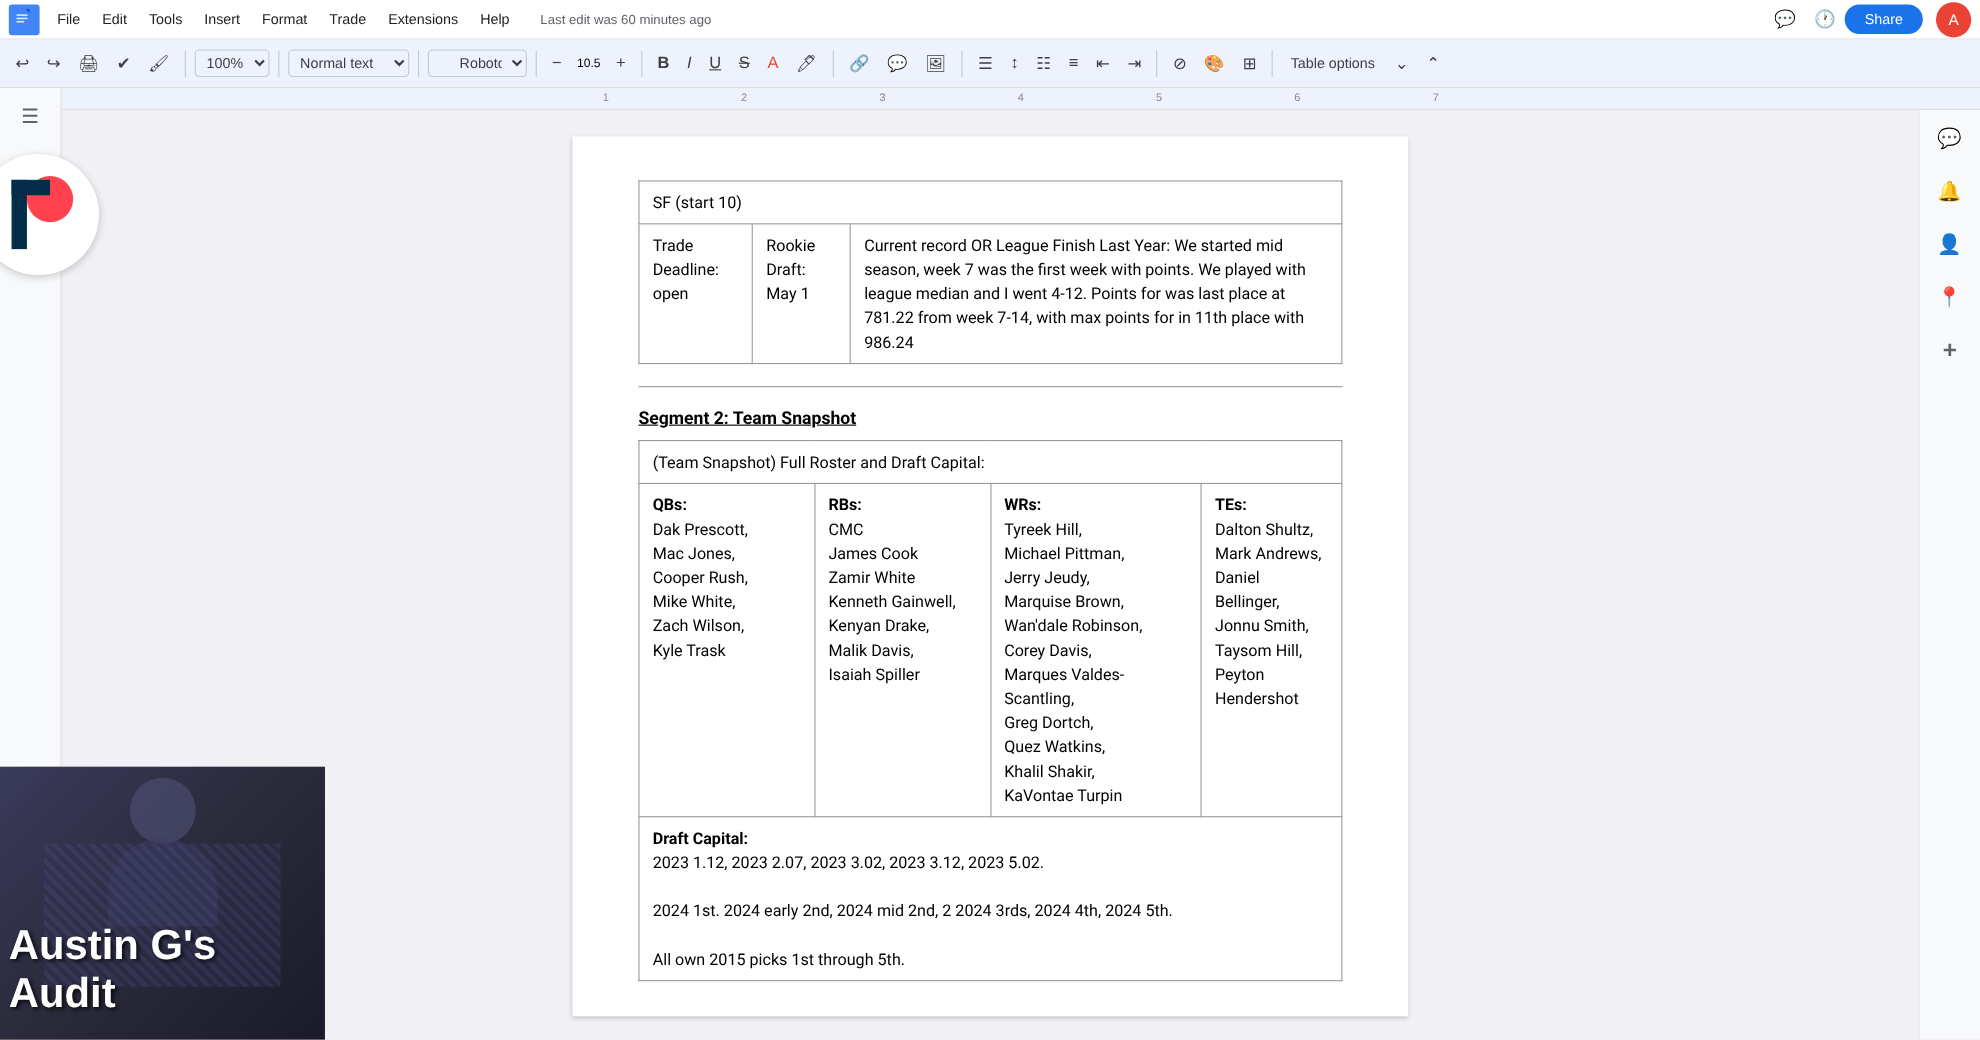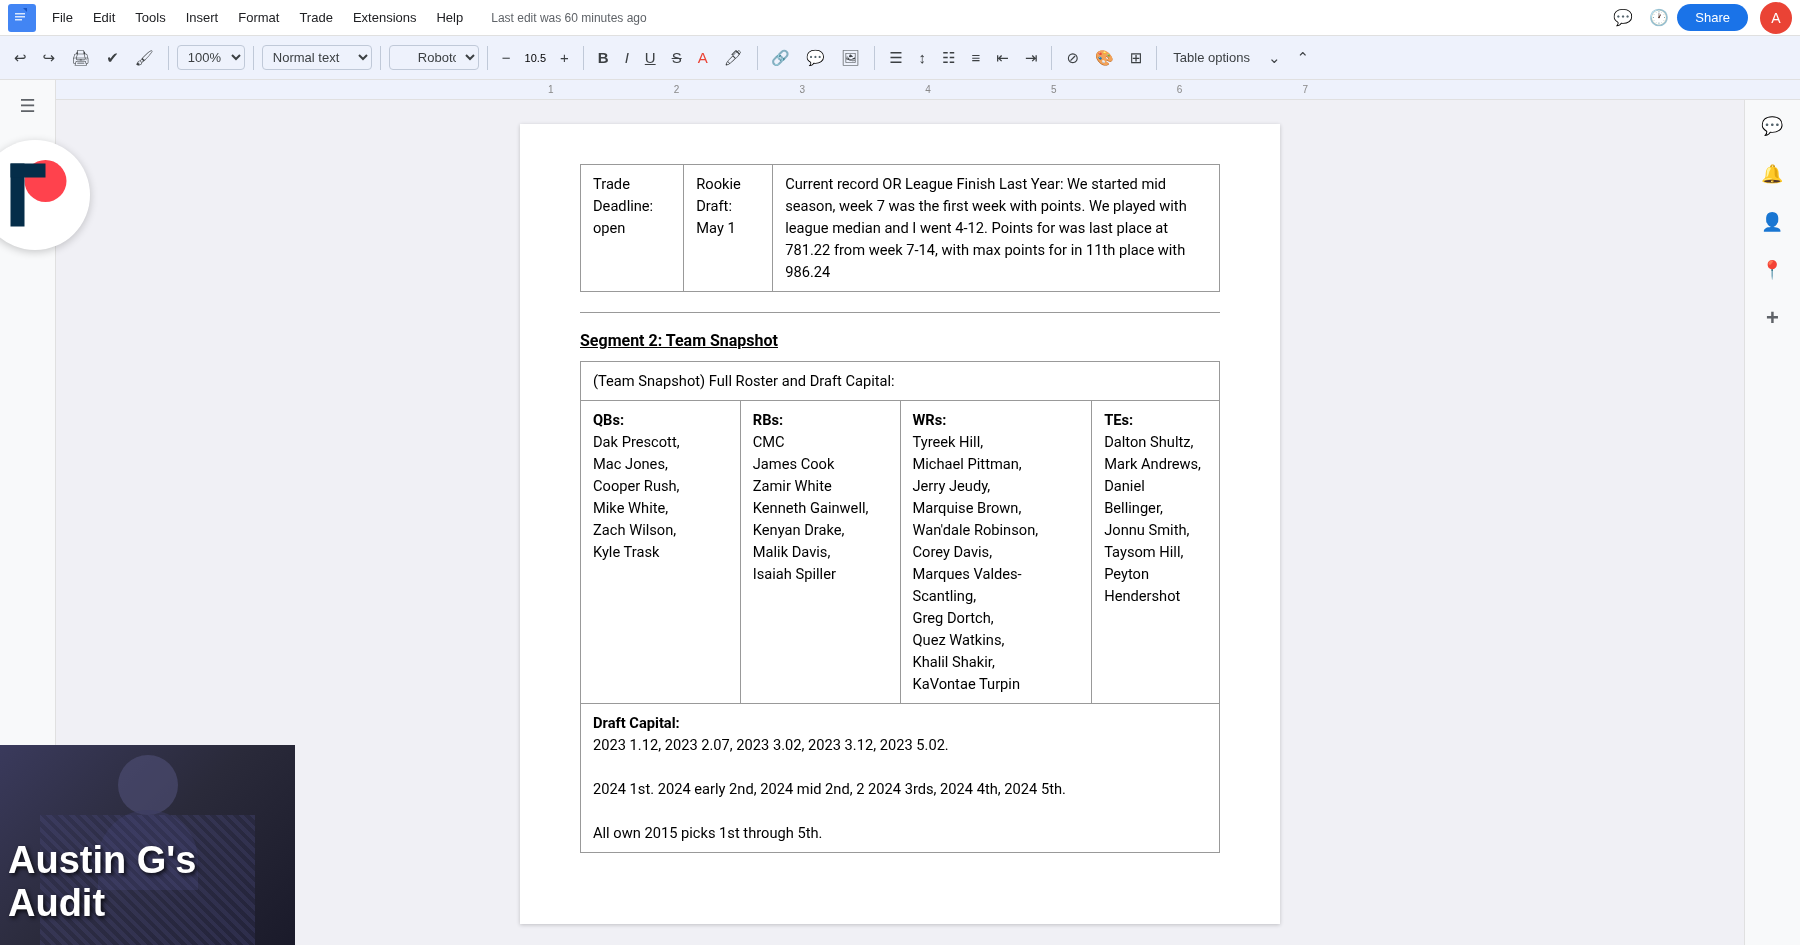--- a/index.html
+++ b/index.html
@@ -273,21 +273,21 @@
       font-size: 11pt;
       line-height: 1.5;
     }
 
     
     .webcam-overlay {
       position: fixed;
       bottom: 0;
       left: 0;
       width: 295px;
-      height: 200px;
+      height: 248px;
       background: #2a2a2a;
       z-index: 100;
       display: flex;
       align-items: center;
       justify-content: center;
       overflow: hidden;
     }
     .webcam-person {
       width: 100%;
       height: 100%;
@@ -427,20 +427,23 @@
     </div>
 
     <div style="display:flex; flex:1; overflow:hidden;">
 
       <div class="document-area">
         <div class="document-page">
           <div class="page-content">
 
             <table class="doc-table" style="margin-bottom:0;">
               <tbody>
+                  <tr>
+                <td colspan="3">SF (start 10)</td>
+              </tr>
               <tr>
                 <td>Trade Deadline: open</td>
                 <td>Rookie Draft: May 1</td>
                 <td>Current record OR League Finish Last Year: We started mid season, week 7 was the first week with points. We played with league median and I went 4-12. Points for was last place at 781.22 from week 7-14, with max points for in 11th place with 986.24</td>
               </tr>
             </tbody>
               </table>
 
             <hr class="section-divider">
 

